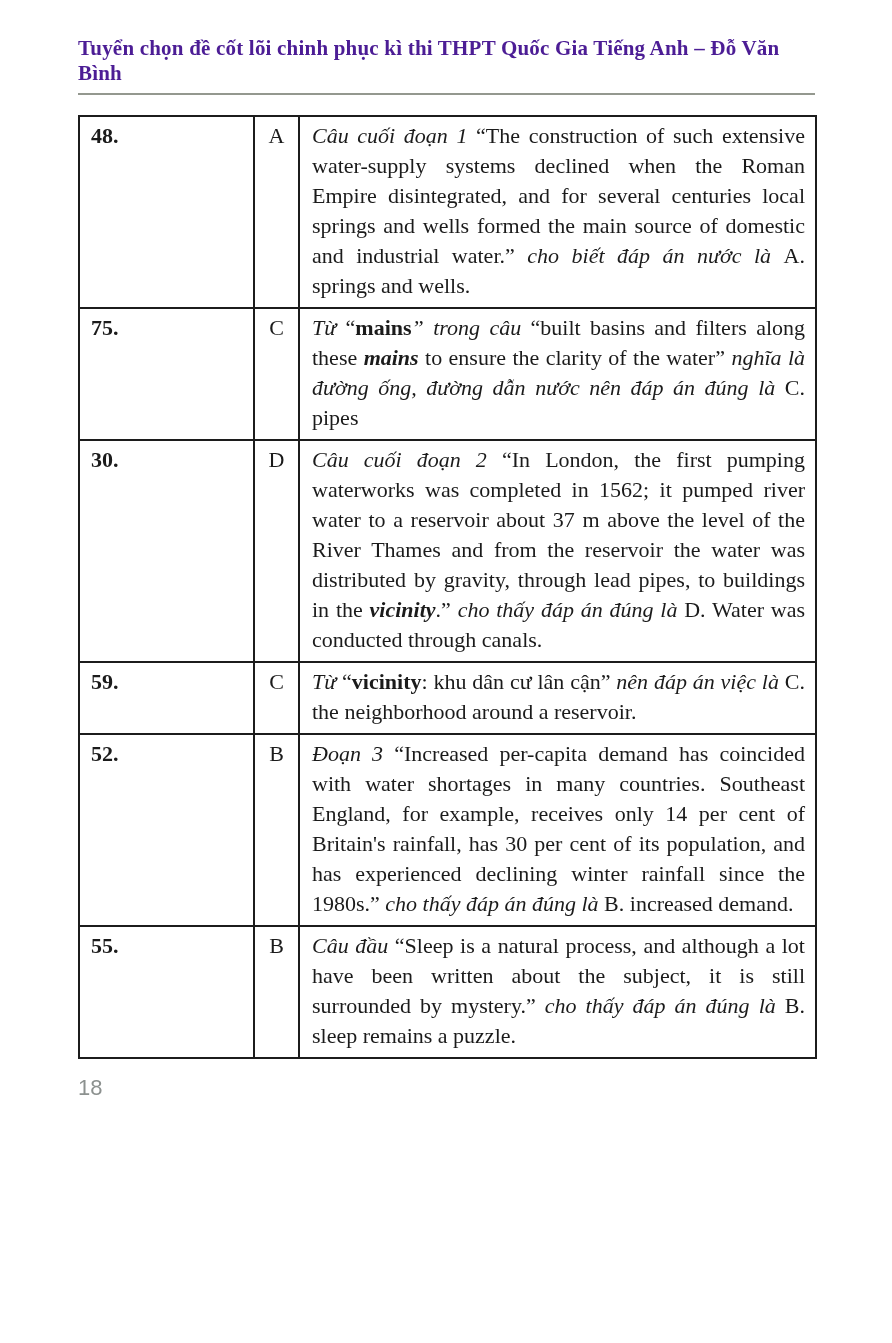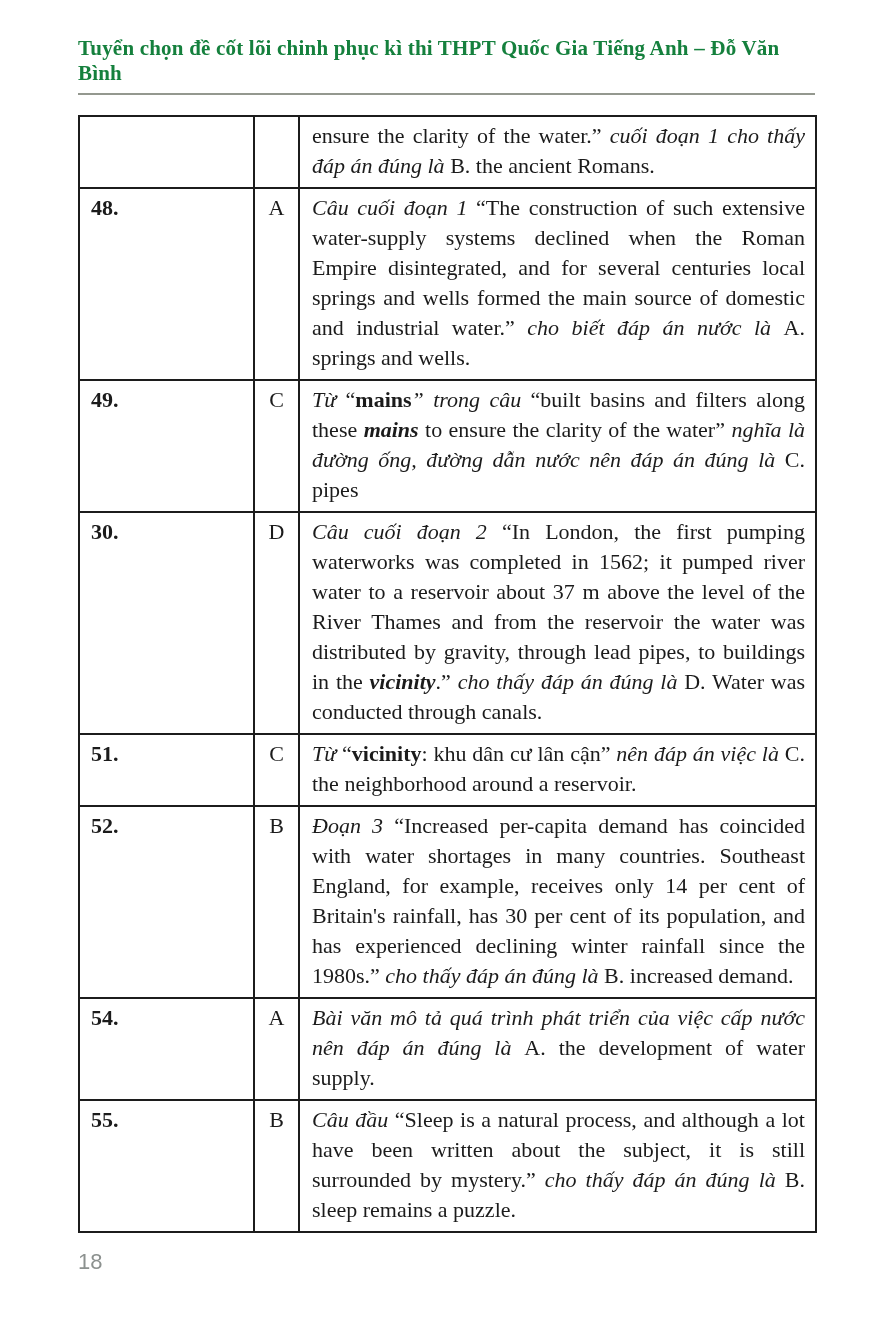--- a/index.html
+++ b/index.html
@@ -8,21 +8,21 @@
     width:892px; height:1343px;
     font-family:"Liberation Serif","DejaVu Serif",serif;
     color:#1b1b1b;
     overflow:hidden;
   }
   .page { padding:36px 77px 0 78px; }
 
   .header-title {
     font-size:21px;
     font-weight:700;
-    color:#15803d;
+    color:#4c1d95;
     letter-spacing:0.2px;
     padding-bottom:7px;
     border-bottom:2px solid #94988f;
   }
 
   table.answer-table {
     margin-top:20px;
     width:737px;
     border-collapse:collapse;
     table-layout:fixed;
@@ -69,53 +69,43 @@
   </div>
 
   <table class="answer-table">
     <colgroup>
       <col style="width:175px">
         <col style="width:45px">
         <col style="width:517px">
     </colgroup>
     <tbody>
       <tr>
-        <td class="num"></td>
-        <td class="ans"></td>
-        <td class="exp"><span>ensure the clarity of the water.” </span><span class="s-vi">cuối đoạn 1 cho thấy đáp án đúng là </span><span>B. the ancient Romans.</span></td>
-      </tr>
-      <tr>
         <td class="num">48.</td>
         <td class="ans">A</td>
         <td class="exp"><span class="s-vi">Câu cuối đoạn 1 </span><span>“The construction of such extensive water-supply systems declined when the Roman Empire disintegrated, and for several centuries local springs and wells formed the main source of domestic and industrial water.” </span><span class="s-vi">cho biết đáp án nước là </span><span>A. springs and wells.</span></td>
       </tr>
       <tr>
-        <td class="num">49.</td>
+        <td class="num">75.</td>
         <td class="ans">C</td>
         <td class="exp"><span class="s-vi">Từ </span><span>“</span><span class="s-b">mains</span><span class="s-vi">” trong câu </span><span>“built basins and filters along these </span><span class="s-bi">mains</span><span> to ensure the clarity of the water” </span><span class="s-vi">nghĩa là đường ống, đường dẫn nước nên đáp án đúng là </span><span>C. pipes</span></td>
       </tr>
       <tr>
         <td class="num">30.</td>
         <td class="ans">D</td>
         <td class="exp"><span class="s-vi">Câu cuối đoạn 2 </span><span>“In London, the first pumping waterworks was completed in 1562; it pumped river water to a reservoir about 37 m above the level of the River Thames and from the reservoir the water was distributed by gravity, through lead pipes, to buildings in the </span><span class="s-bi">vicinity</span><span>.” </span><span class="s-vi">cho thấy đáp án đúng là </span><span>D. Water was conducted through canals.</span></td>
       </tr>
       <tr>
-        <td class="num">51.</td>
+        <td class="num">59.</td>
         <td class="ans">C</td>
         <td class="exp"><span class="s-vi">Từ </span><span>“</span><span class="s-b">vicinity</span><span>: khu dân cư lân cận” </span><span class="s-vi">nên đáp án việc là </span><span>C. the neighborhood around a reservoir.</span></td>
       </tr>
       <tr>
         <td class="num">52.</td>
         <td class="ans">B</td>
         <td class="exp"><span class="s-vi">Đoạn 3 </span><span>“Increased per-capita demand has coincided with water shortages in many countries. Southeast England, for example, receives only 14 per cent of Britain's rainfall, has 30 per cent of its population, and has experienced declining winter rainfall since the 1980s.” </span><span class="s-vi">cho thấy đáp án đúng là </span><span>B. increased demand.</span></td>
-      </tr>
-      <tr>
-        <td class="num">54.</td>
-        <td class="ans">A</td>
-        <td class="exp"><span class="s-vi">Bài văn mô tả quá trình phát triển của việc cấp nước nên </span><span class="s-vi">đáp án đúng là </span><span>A. the development of water supply.</span></td>
       </tr>
       <tr>
         <td class="num">55.</td>
         <td class="ans">B</td>
         <td class="exp"><span class="s-vi">Câu đầu </span><span>“Sleep is a natural process, and although a lot have been written about the subject, it is still surrounded by mystery.” </span><span class="s-vi">cho thấy đáp án đúng là </span><span>B. sleep remains a puzzle.</span></td>
       </tr>
     </tbody>
   </table>
 
   <div class="page-number">18</div>

